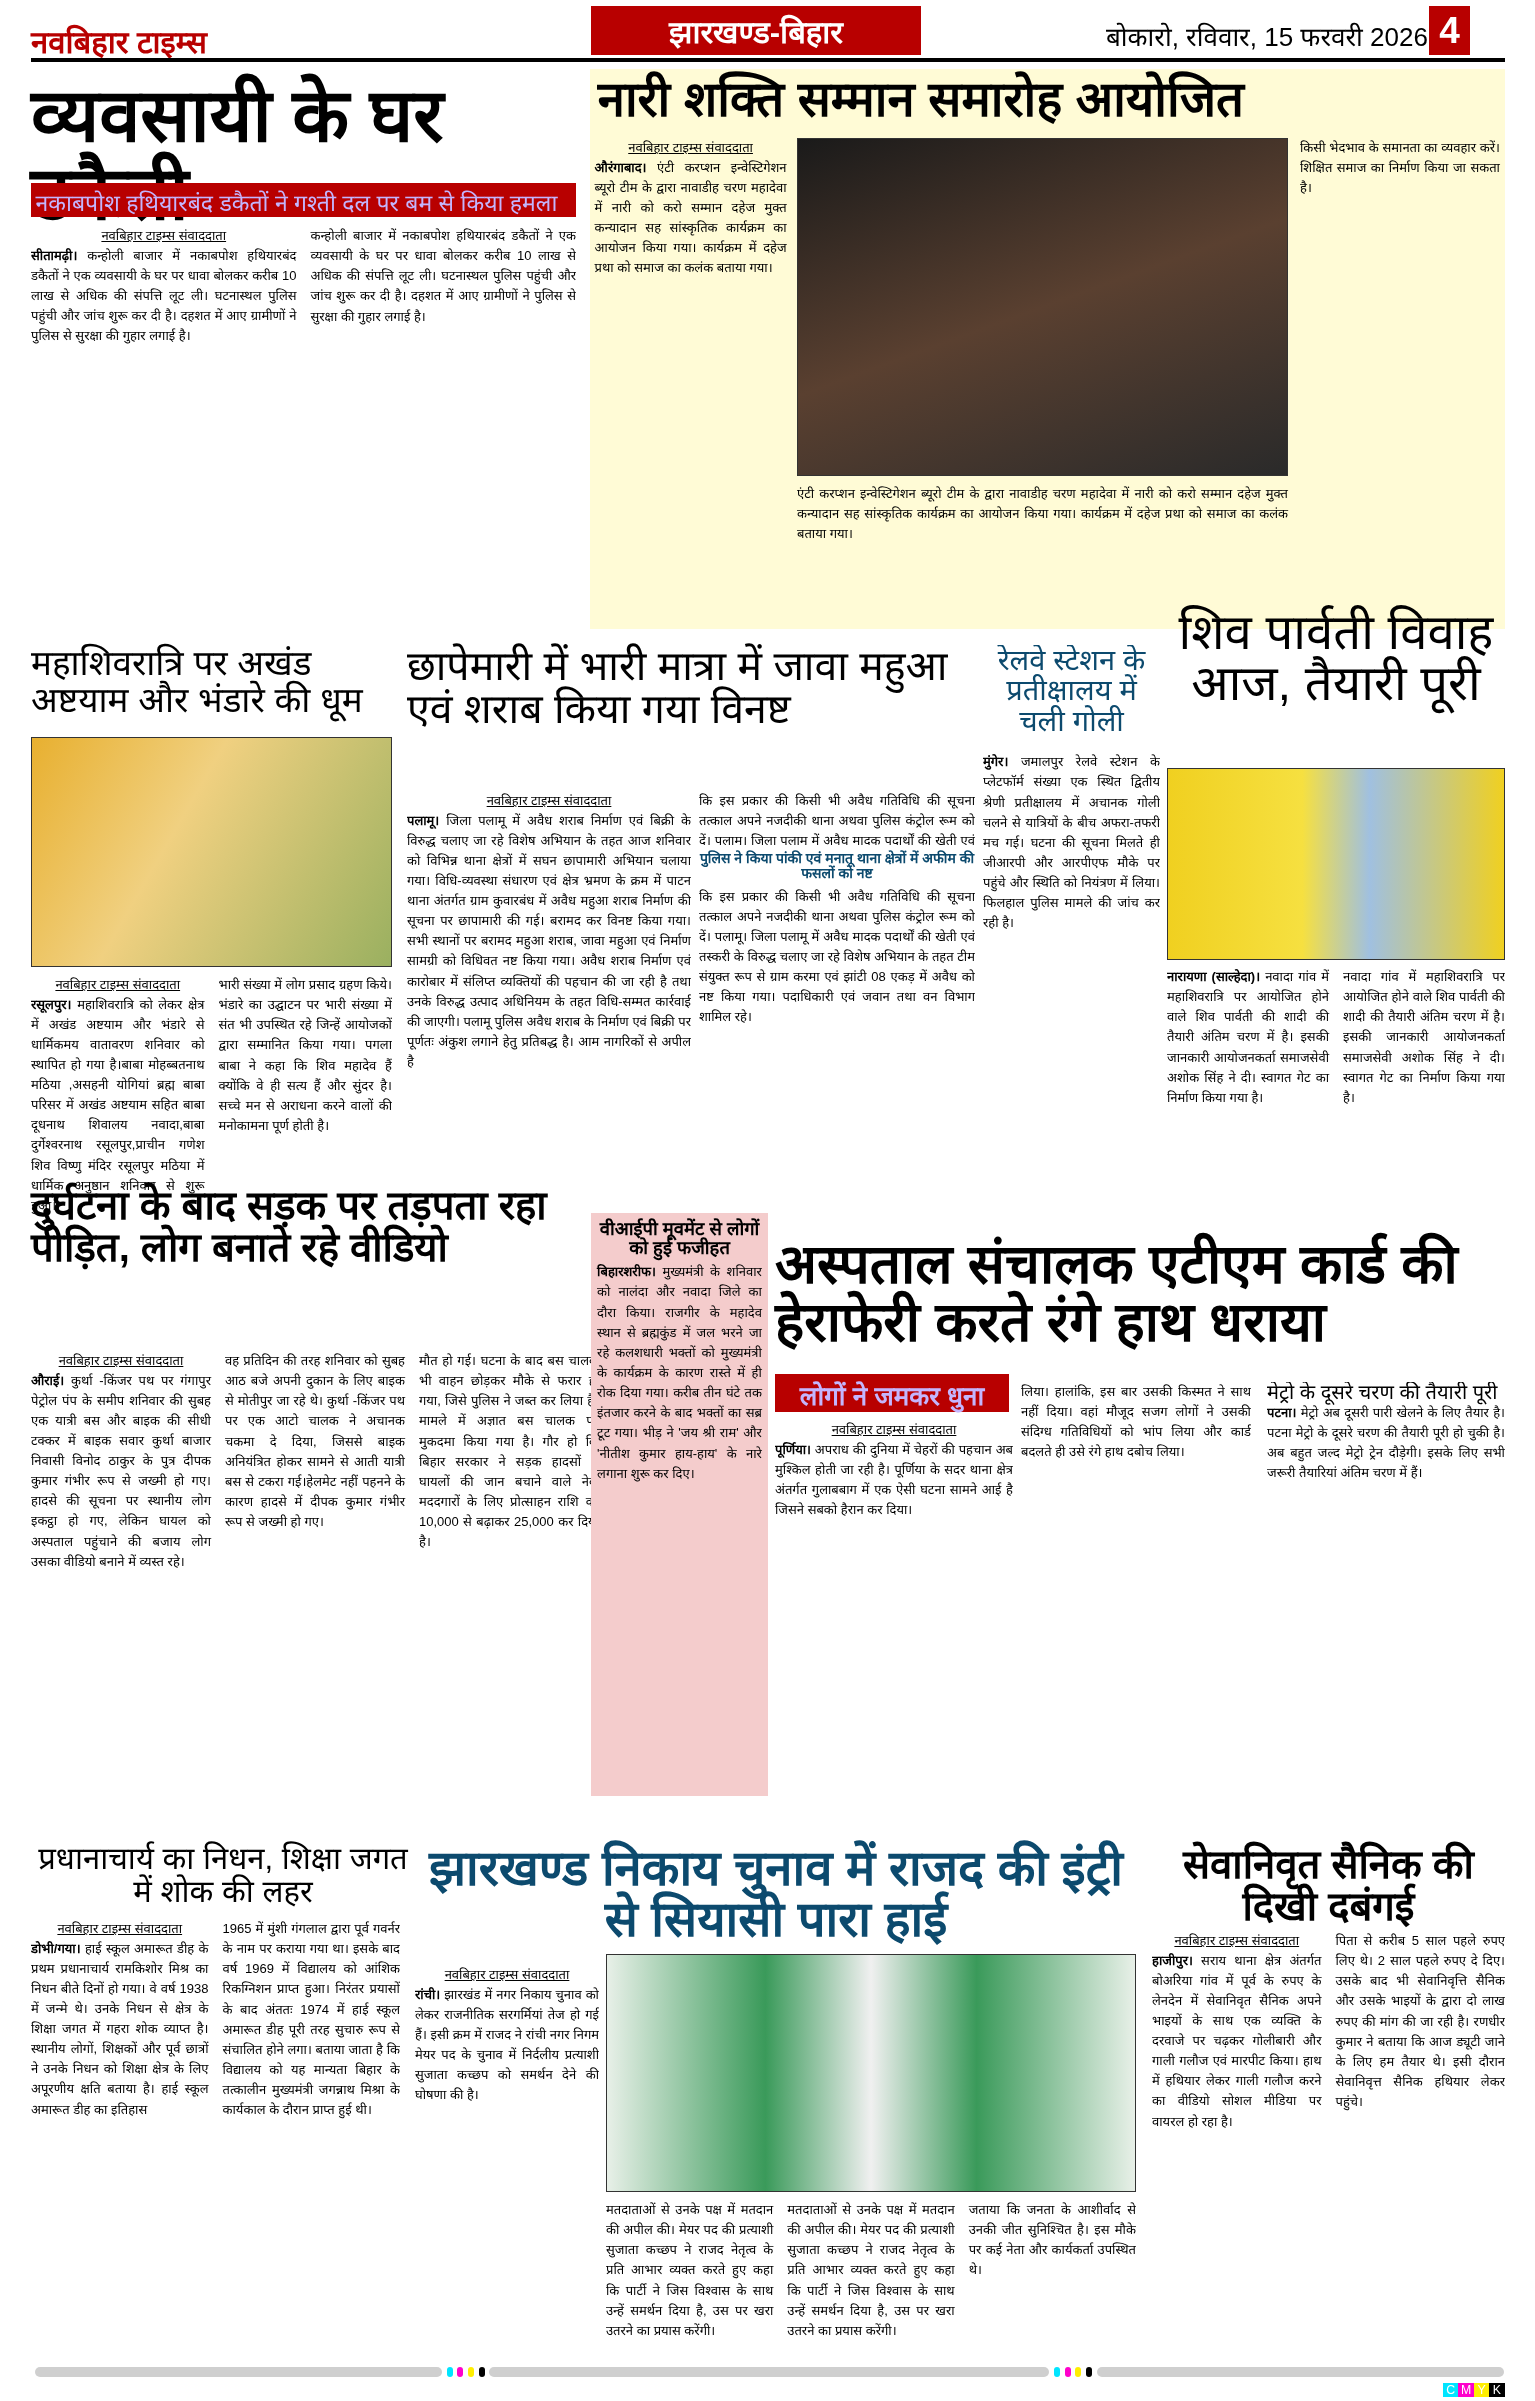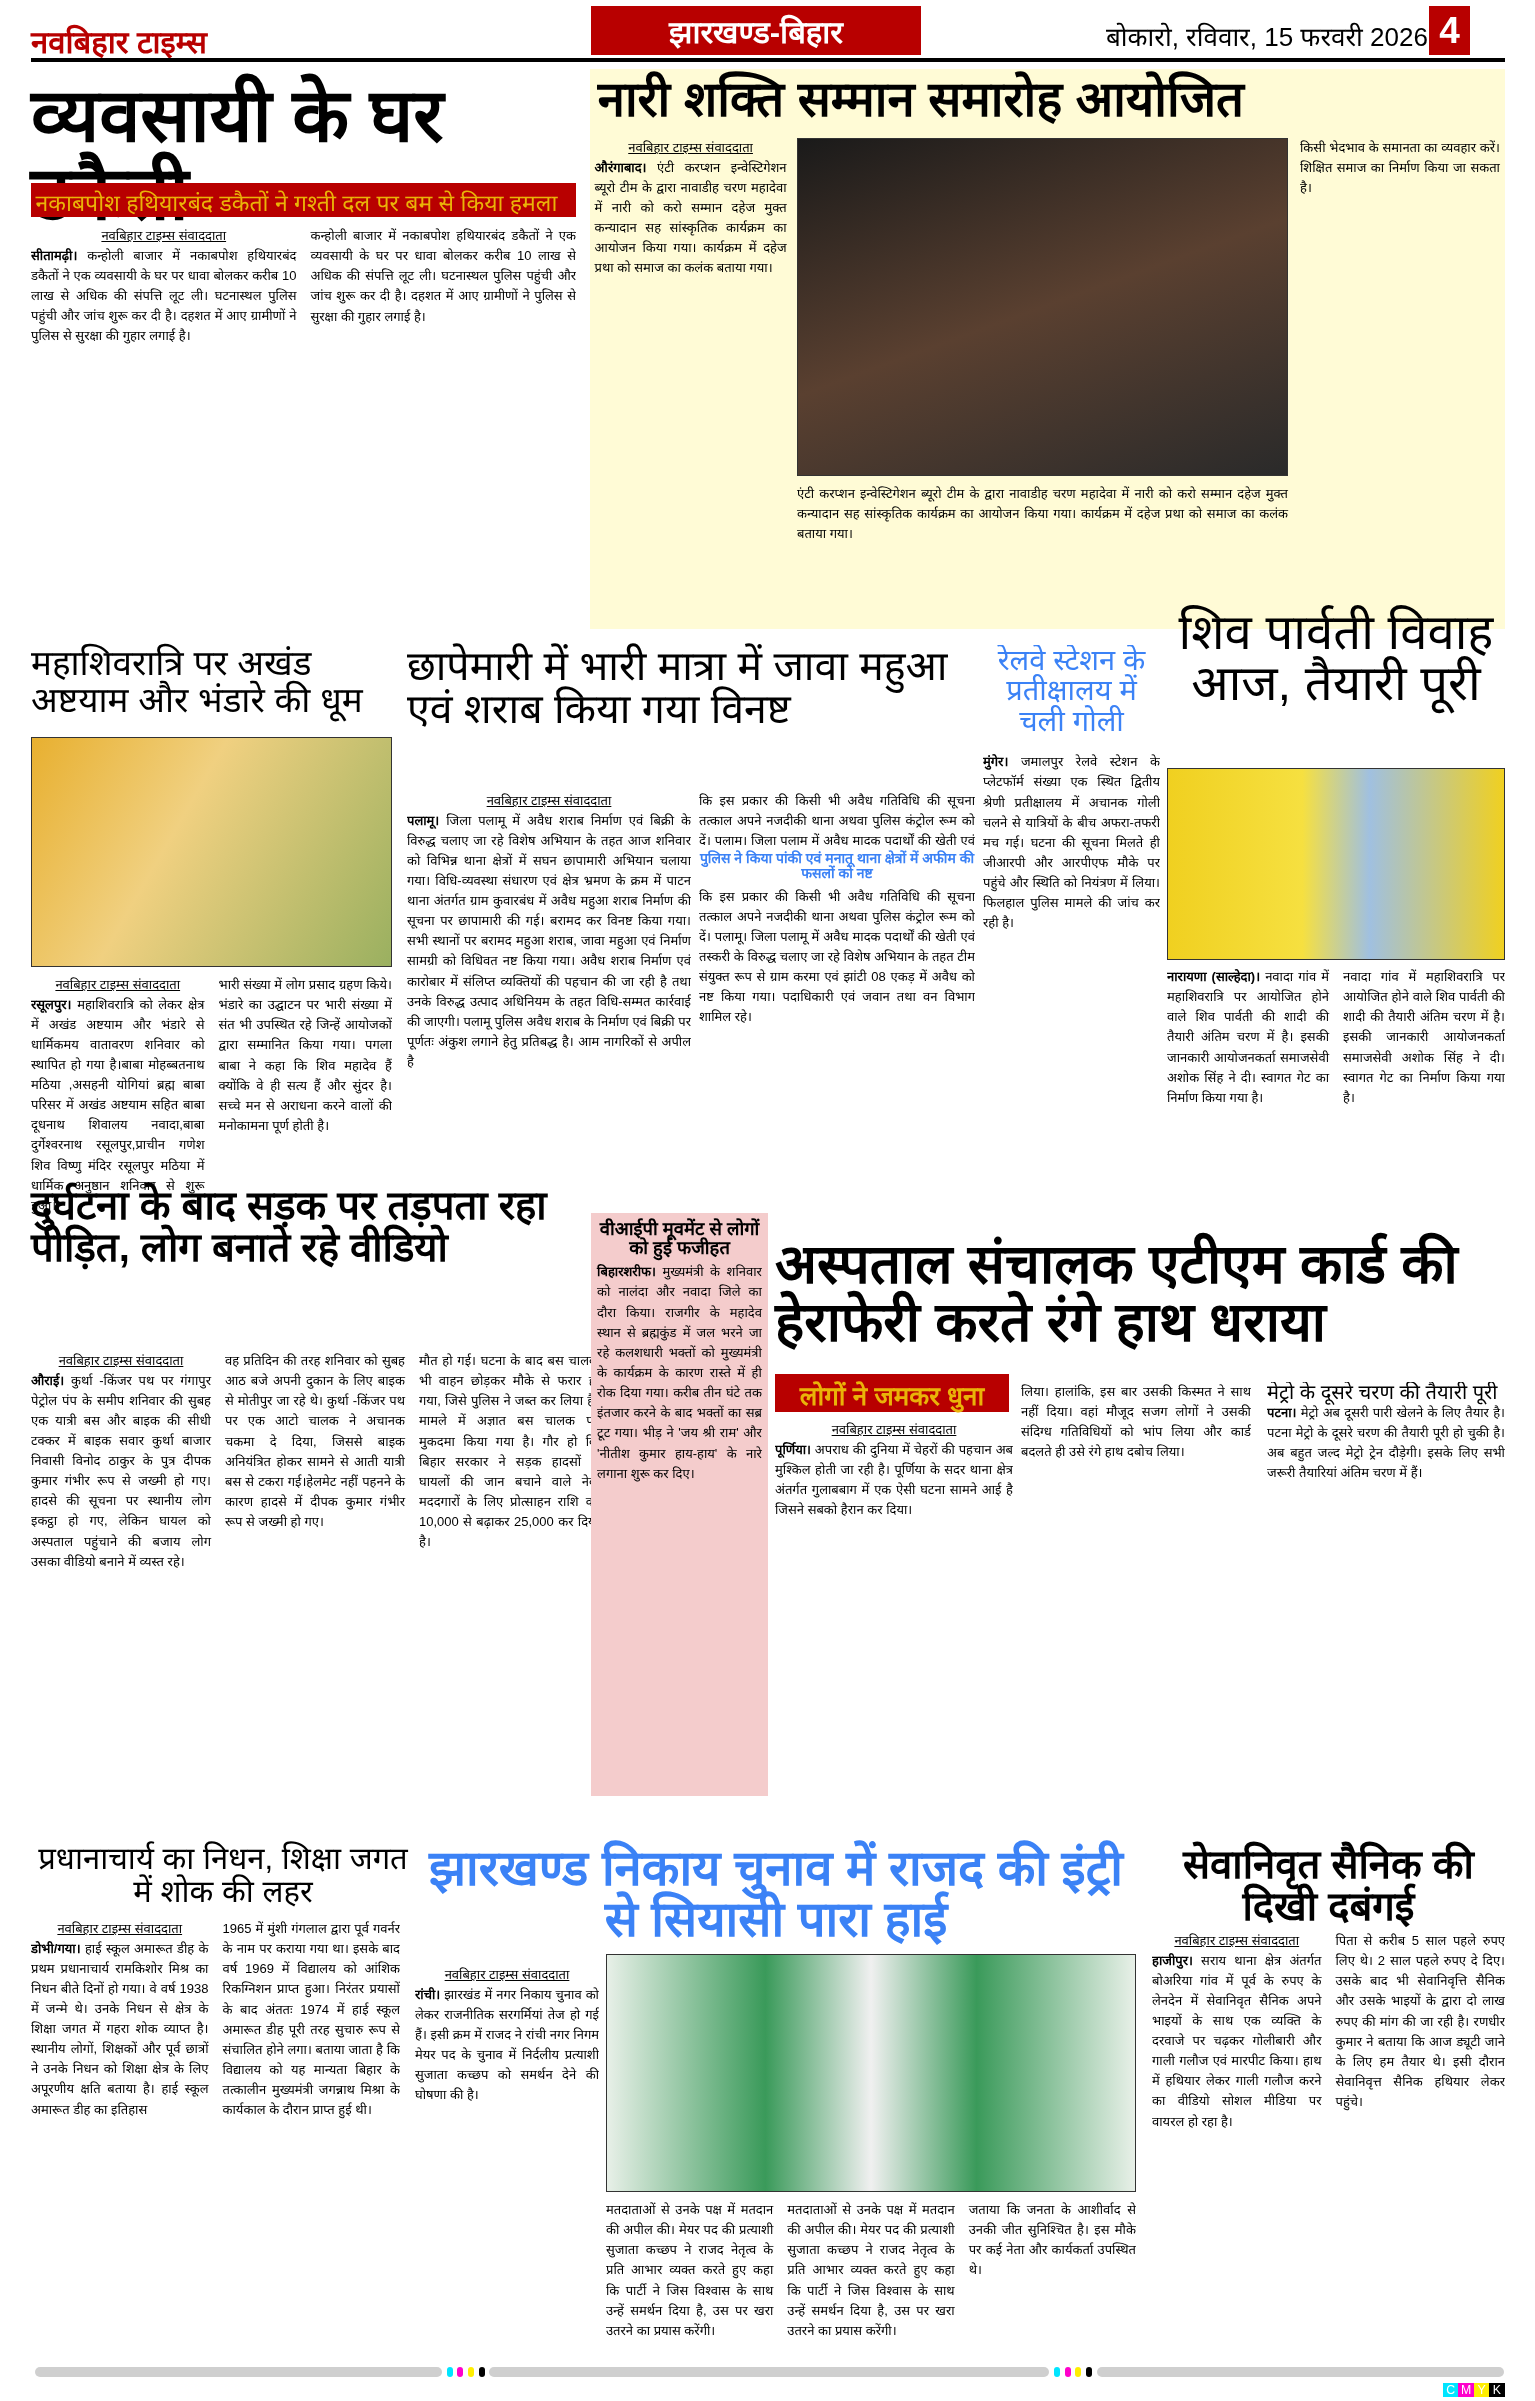--- a/index.html
+++ b/index.html
@@ -6,22 +6,22 @@
 body{width:1535px;height:2401px;background:#fff;font-family:"Liberation Sans","DejaVu Sans",sans-serif;color:#000;position:relative;overflow:hidden}
 .abs{position:absolute}
 .brand{left:31px;top:20px;font-size:31px;color:#b80000;font-weight:bold}
 .section-box{left:591px;top:6.1px;width:330px;height:49px;background:#b80000;color:#fff;font-size:31px;font-weight:bold;display:flex;align-items:center;justify-content:center}
 .dateline{left:1106px;top:18.4px;font-size:26px}
 .pageno{left:1429px;top:6.1px;width:41px;height:49px;background:#b80000;color:#fff;font-size:37px;font-weight:bold;display:flex;align-items:center;justify-content:center}
 .rule{left:31px;top:58px;width:1474px;height:3.8px;background:#000}
 .hl{font-weight:bold;line-height:1.05}
 .body{font-size:13px;line-height:1.55;text-align:justify}
 .byline{font-size:13px;font-weight:normal;text-decoration:underline;text-align:center;margin-bottom:1.5px}
-.red{color:#3b82f6}
-.redbox{background:#b80000;color:#eab308}
+.red{color:#0c4a6e}
+.redbox{background:#b80000;color:#c4b5fd}
 .photo{background:linear-gradient(135deg,#7a5a3a,#c9a14a 40%,#6a4a2a);border:1.5px solid #333}
 .cols{display:flex;gap:14px}
 .cols>div{flex:1}
 .pink{background:#f4cccc}
 .yellowbg{background:#fffbd6}
 .footer-bar{height:10.7px;background:#cfcfcf;border-radius:5.4px}
 .dot{width:6.1px;height:10.7px;border-radius:3.1px;display:inline-block}
 </style>
 </head>
 <body>

